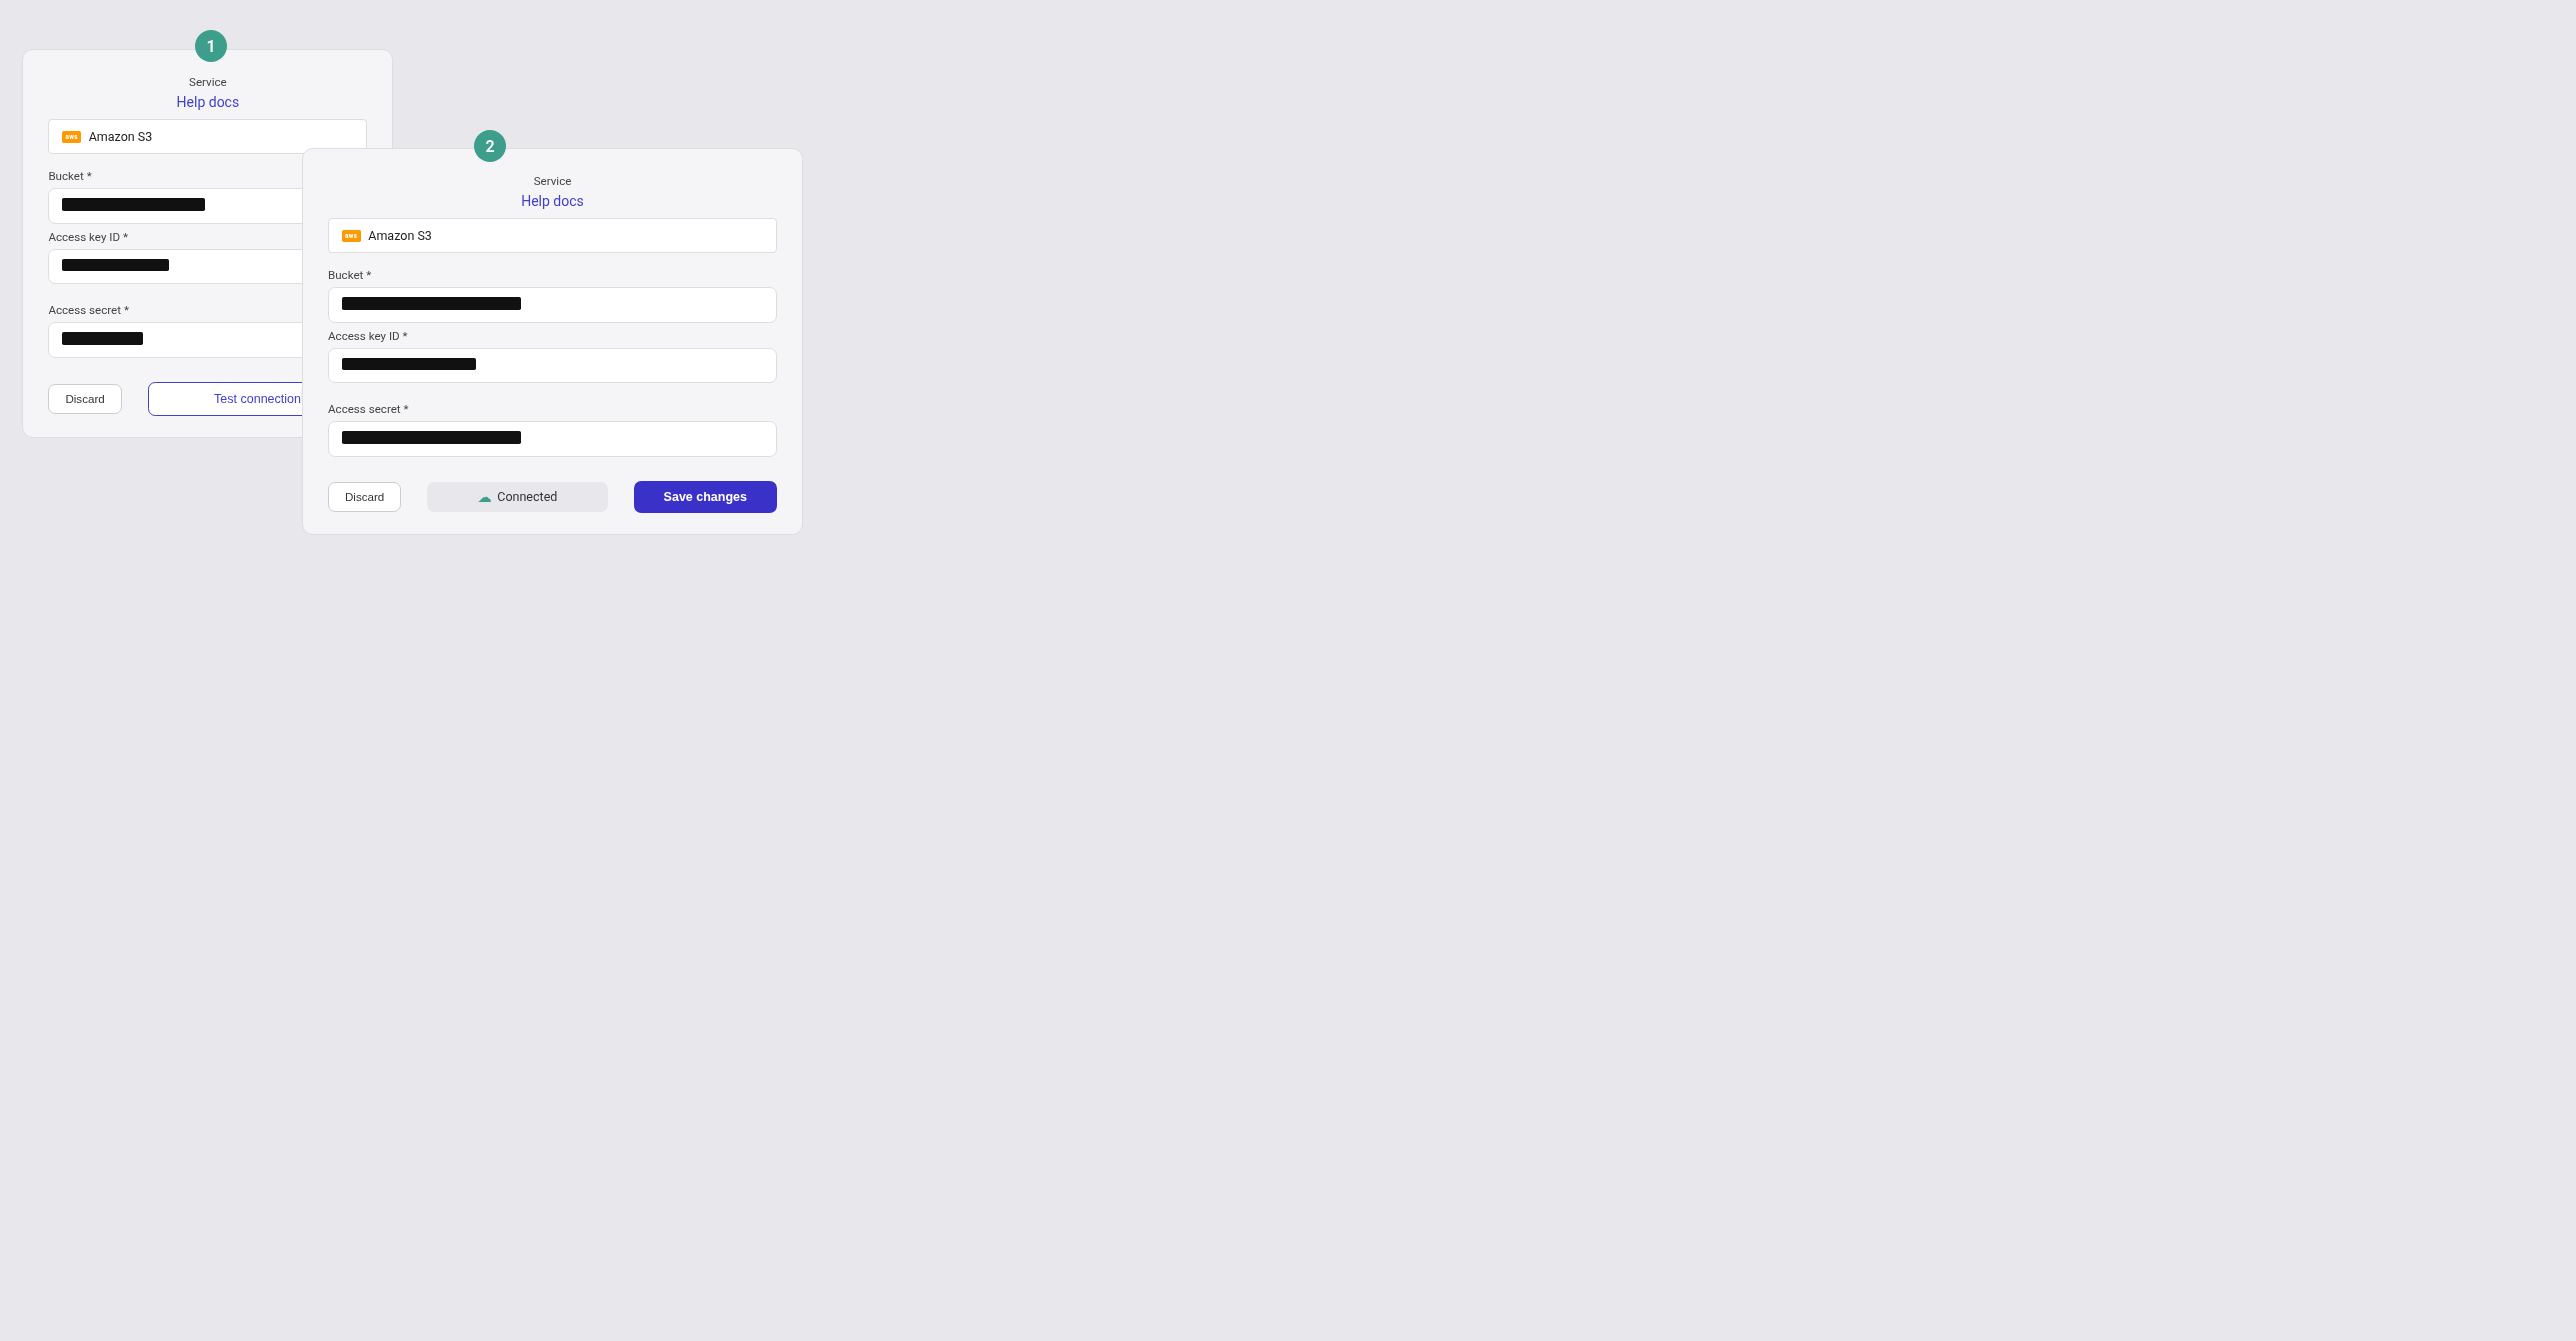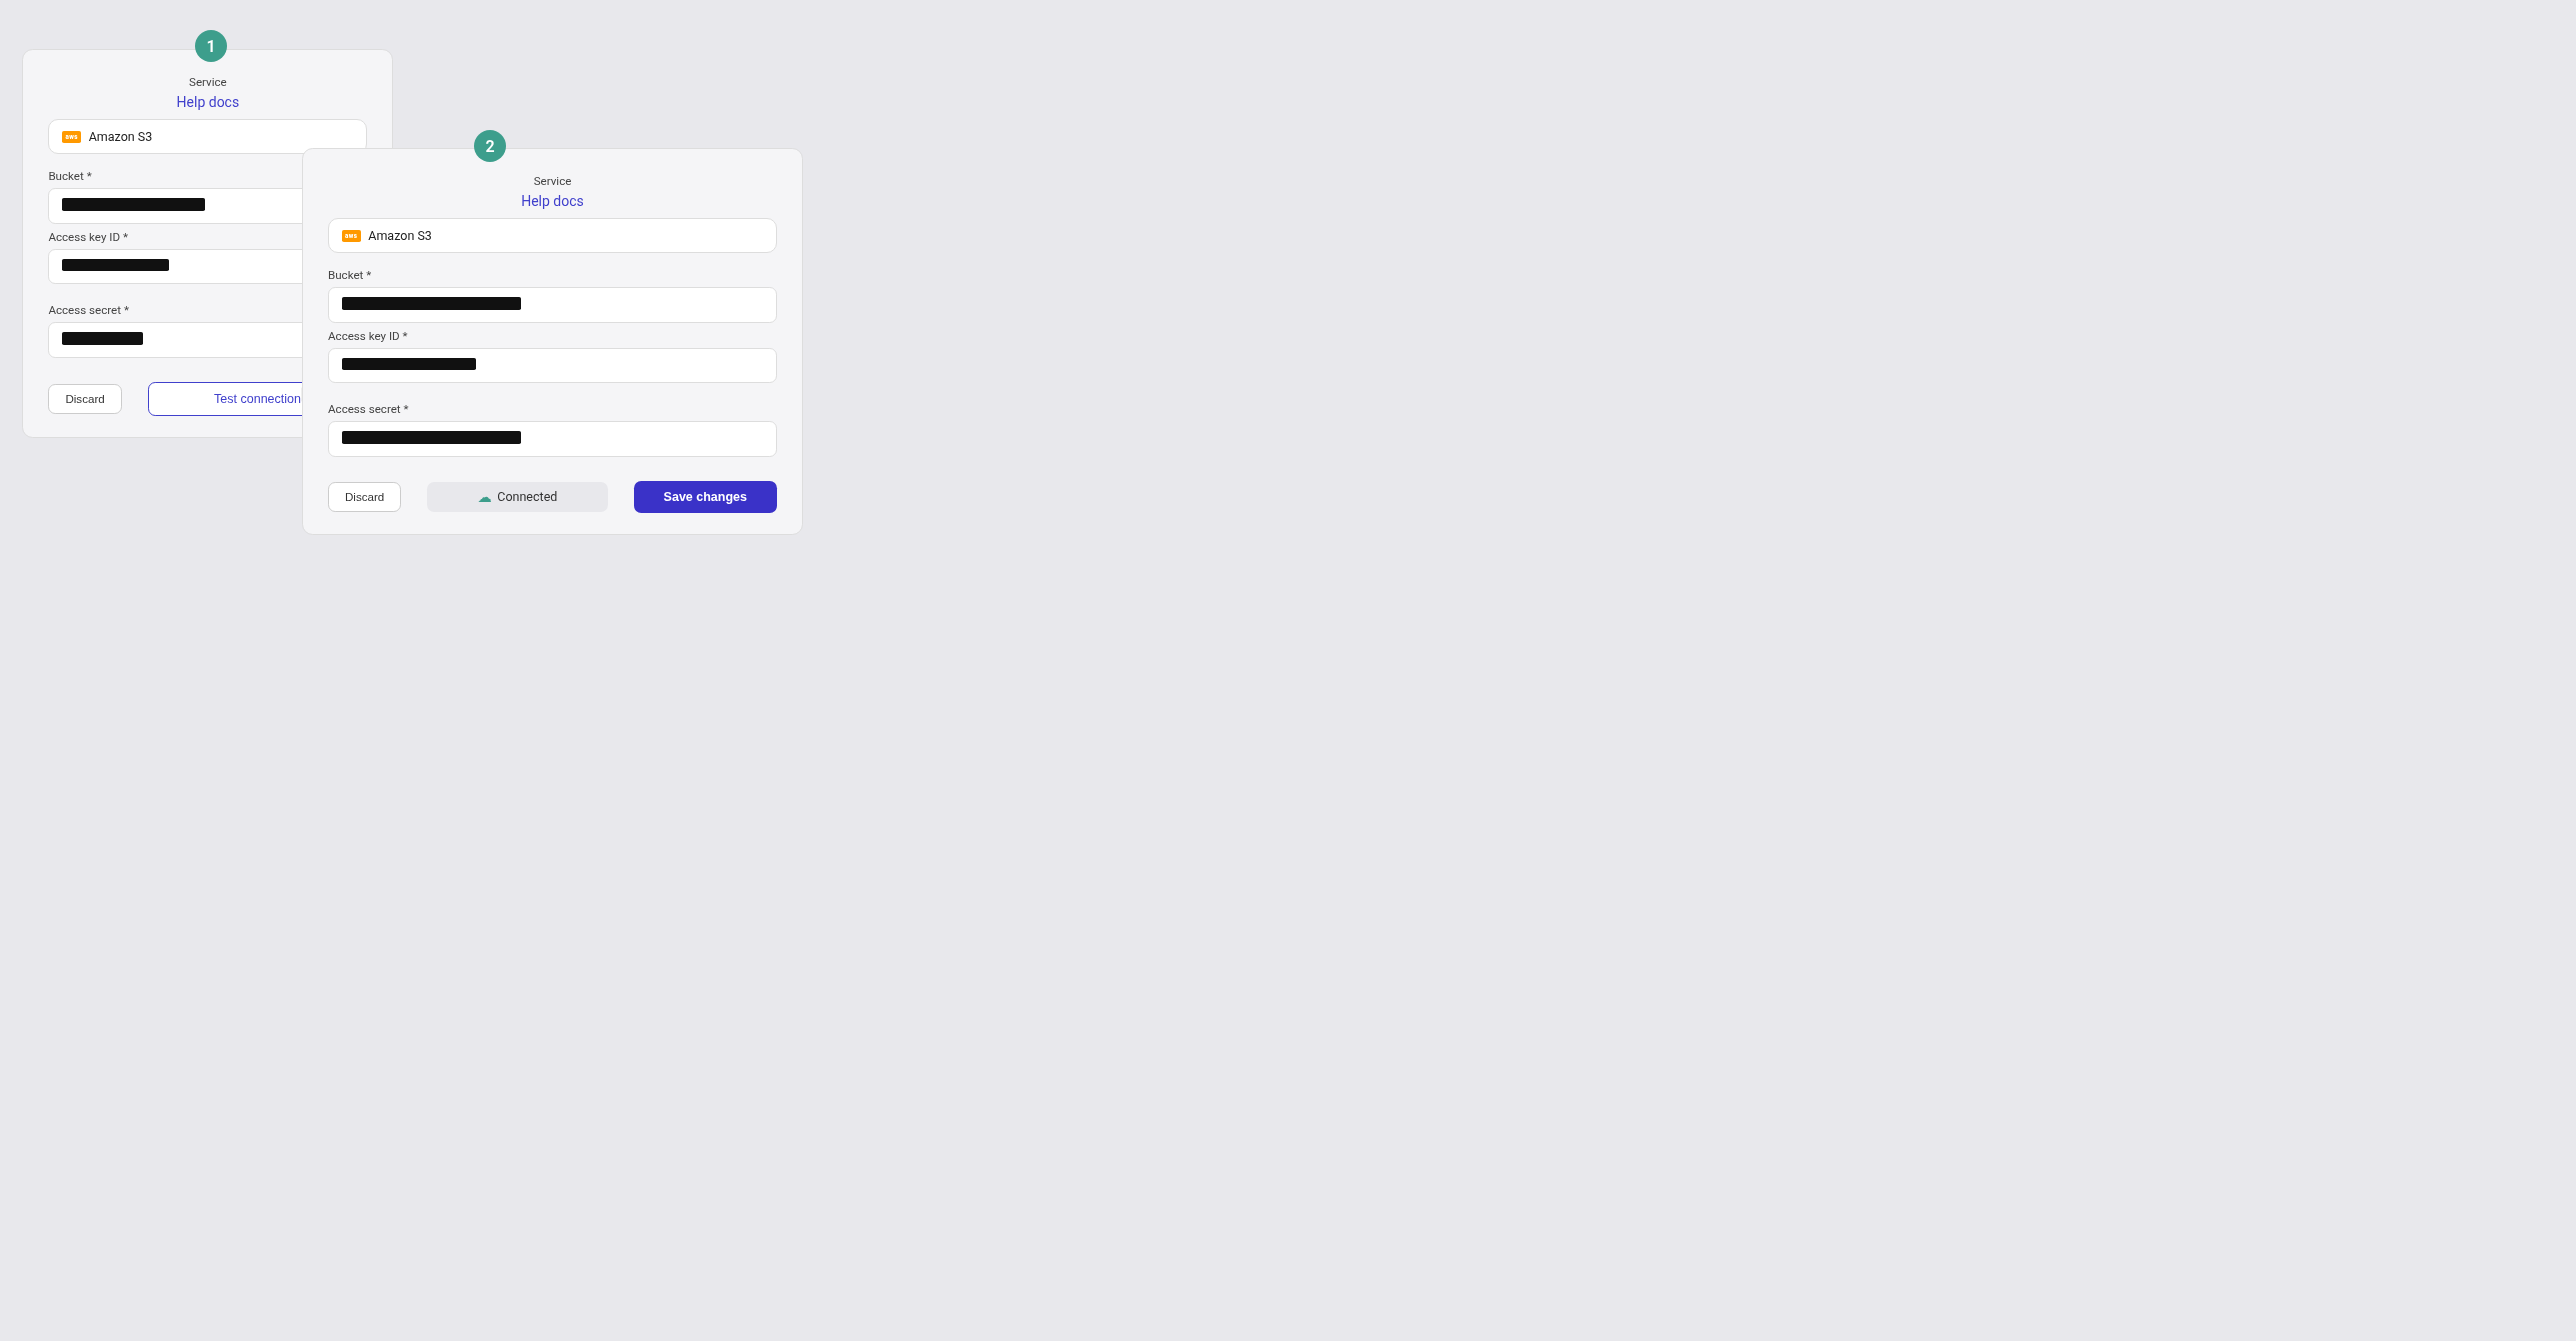--- a/index.html
+++ b/index.html
@@ -85,21 +85,21 @@
       text-decoration: none;
       cursor: pointer;
     }
 
     .service-select {
       display: flex;
       align-items: center;
       gap: 7.2px;
       background: white;
       border: 0.9px solid #ddd;
-      border-radius: 10px;
+      border-radius: 4px;
       padding: 9px 12.5px;
       margin-bottom: 14.3px;
       font-size: 12.5px;
       color: #222;
     }
 
     .aws-logo {
       display: inline-flex;
       align-items: center;
       gap: 1.8px;

